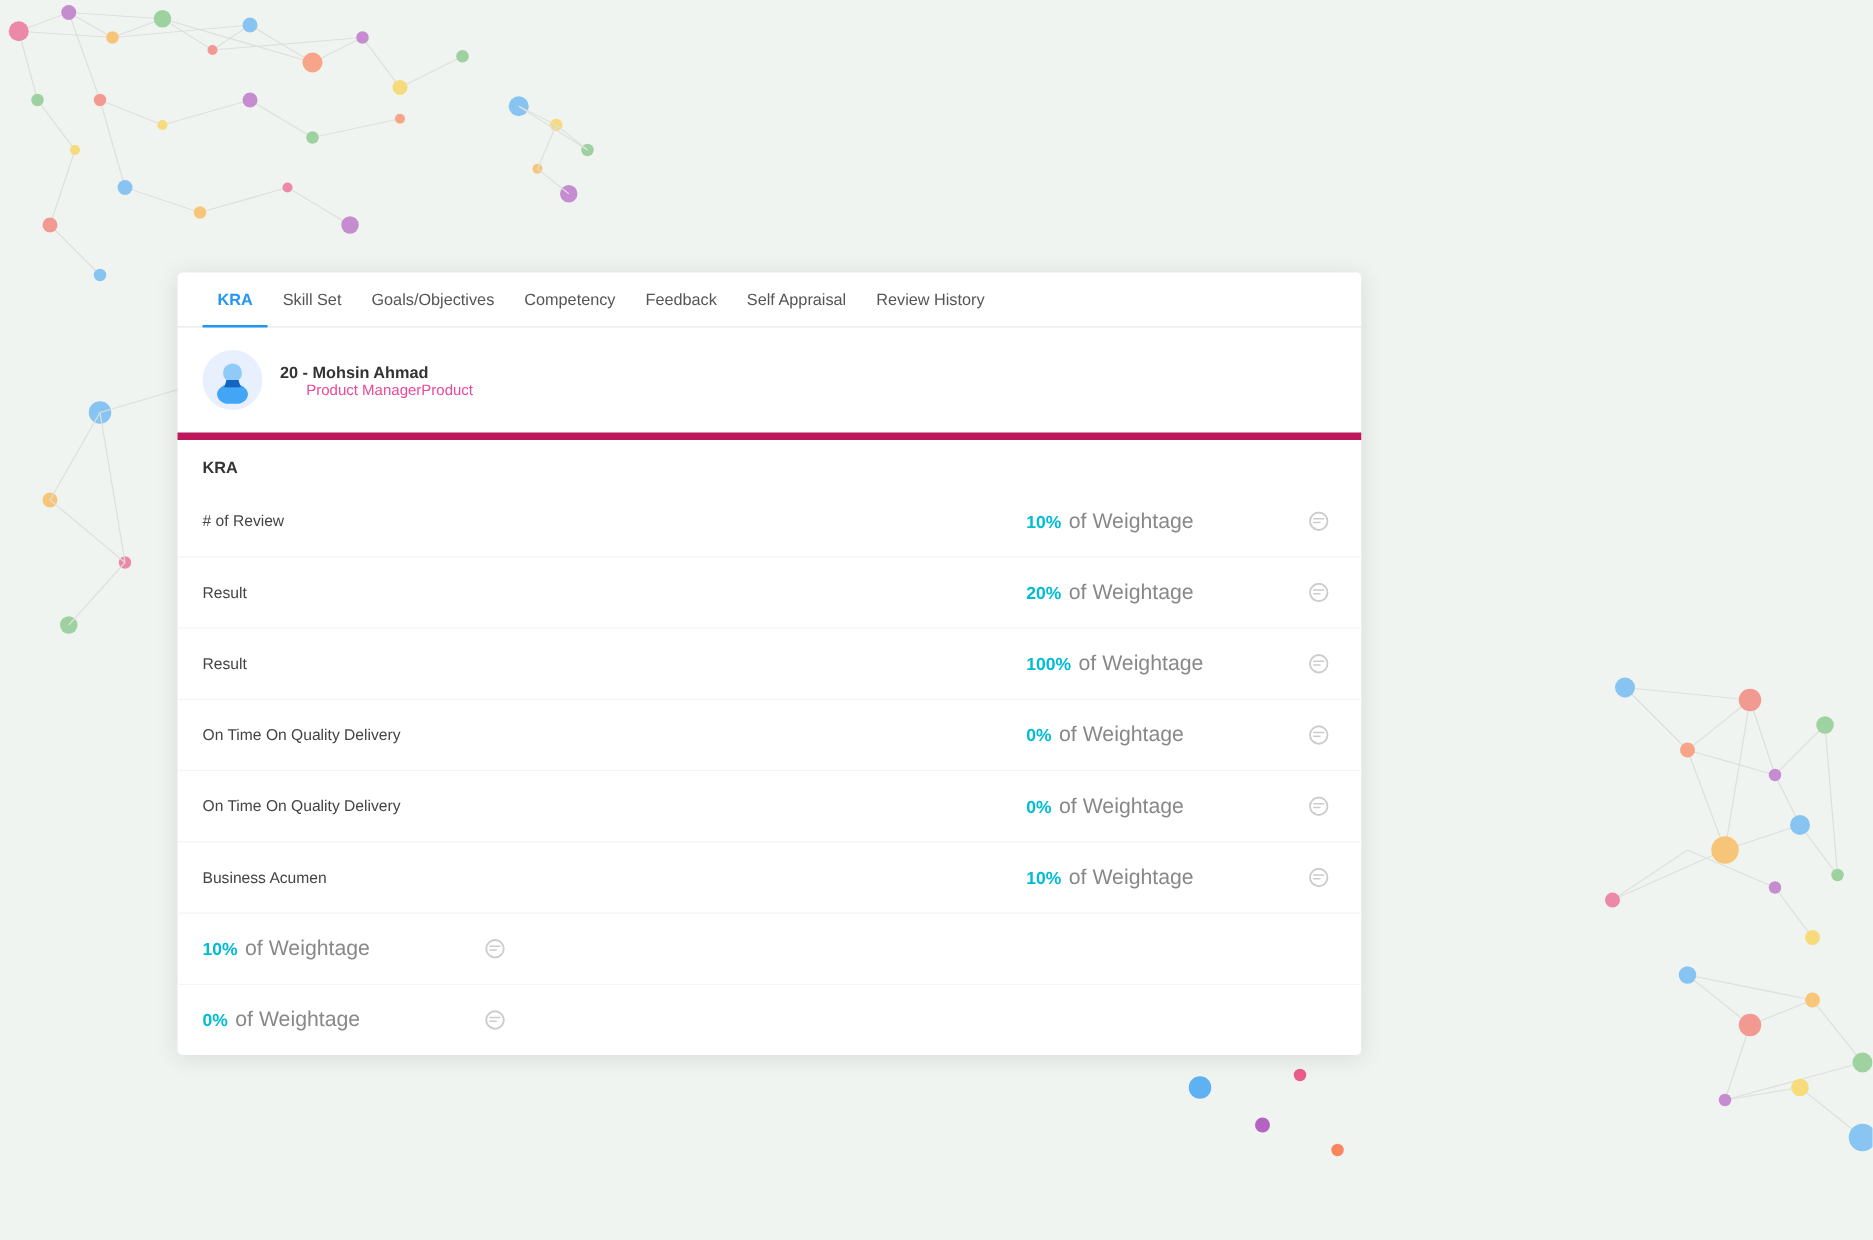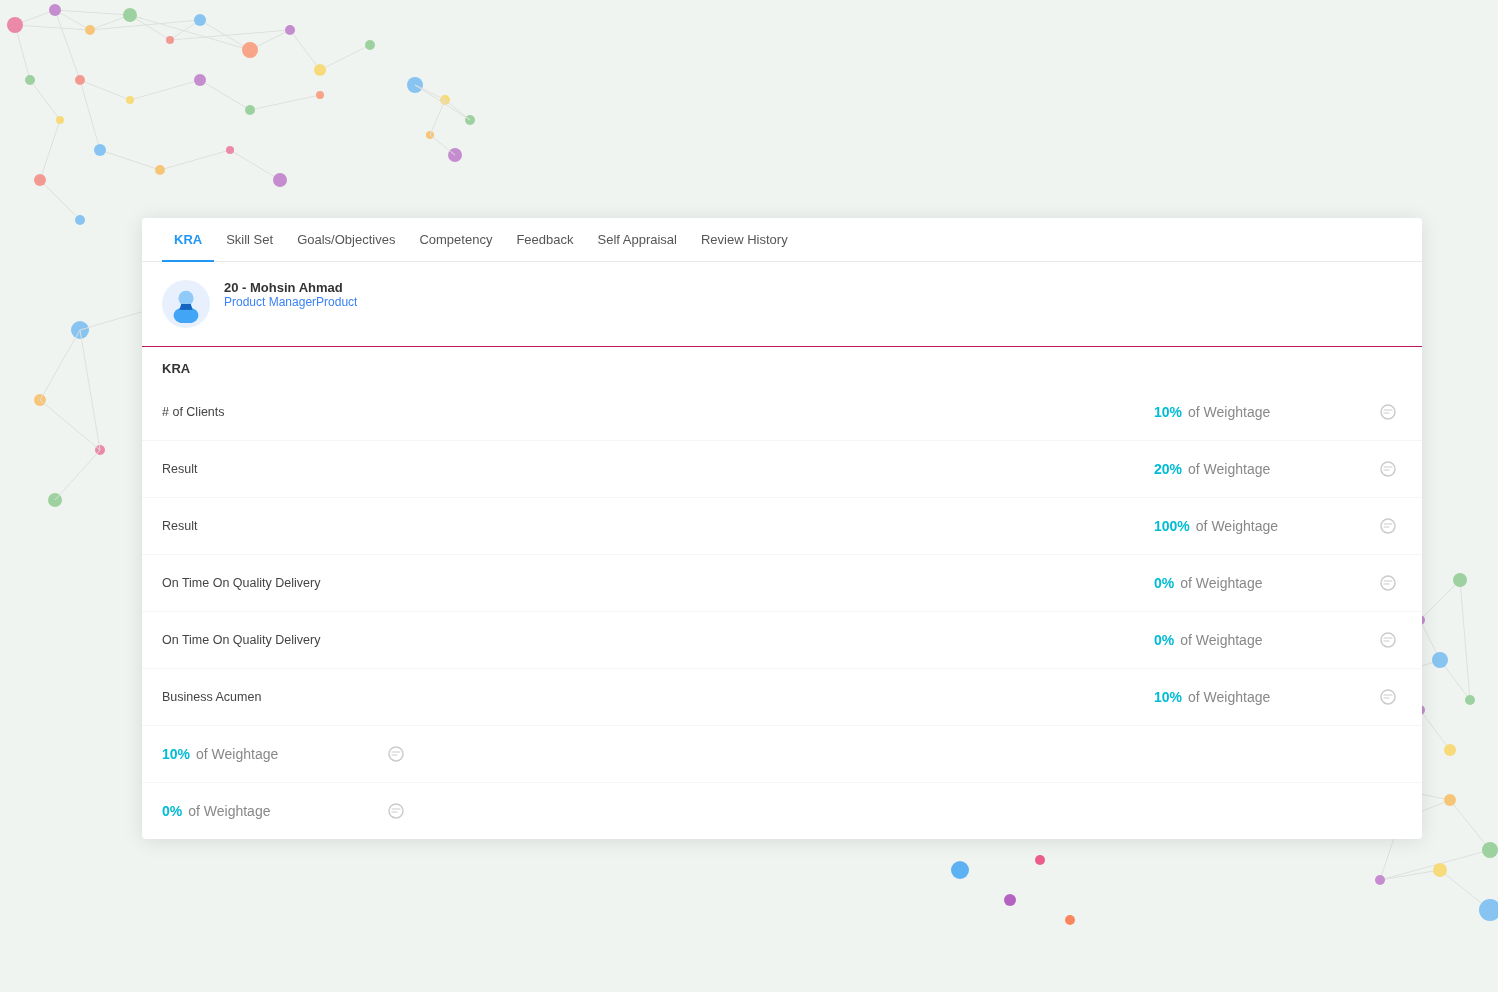--- a/index.html
+++ b/index.html
@@ -19,21 +19,21 @@
       width: 100%; height: 100%;
       pointer-events: none;
       z-index: 0;
     }
 
     
     .card {
       position: absolute;
       top: 218px;
       left: 142px;
-      width: 1280px;
+      width: 947px;
       background: #fff;
       border-radius: 4px;
       box-shadow: 0 2px 20px rgba(0,0,0,0.1);
       z-index: 10;
     }
 
     
     .tabs {
       display: flex;
       align-items: center;
@@ -58,23 +58,23 @@
       bottom: -1px;
       left: 0;
       right: 0;
       height: 2px;
       background: #2196F3;
     }
 
     
     .profile-section {
       display: flex;
-      align-items: flex-start;
+      align-items: center;
       padding: 18px 20px;
-      border-bottom: 1px solid #be185d;
+      border-bottom: 6px solid #be185d;
     }
     .avatar {
       width: 48px;
       height: 48px;
       border-radius: 50%;
       background: #e8f0fe;
       display: flex;
       align-items: center;
       justify-content: center;
       margin-right: 14px;
@@ -86,21 +86,22 @@
       height: 38px;
     }
     .profile-info {}
     .profile-name {
       font-size: 13px;
       font-weight: 600;
       color: #333;
     }
     .profile-title {
       font-size: 12px;
-      color: #3b82f6;
+      color: #ec4899;
+      margin-left: 21px;
     }
 
     
     .section-heading {
       padding: 14px 20px 8px;
       font-size: 13px;
       font-weight: 600;
       color: #333;
     }
 
@@ -124,21 +125,21 @@
       align-items: center;
       width: 220px;
     }
     .weight-number {
       font-size: 14px;
       font-weight: 700;
       color: #00BCD4;
       margin-right: 6px;
     }
     .weight-text {
-      font-size: 14px;
+      font-size: 17px;
       color: #888;
     }
     .comment-icon {
       width: 28px;
       height: 28px;
       display: flex;
       align-items: center;
       justify-content: center;
       color: #bbb;
       cursor: pointer;
@@ -312,21 +313,21 @@
     <div class="profile-info">
       <div class="profile-name">20 - Mohsin Ahmad</div>
       <div class="profile-title">Product ManagerProduct</div>
     </div>
   </div>
 
   <div class="section-heading">KRA</div>
 
   <div id="kra-rows">
       <div class="kra-row">
-      <span class="kra-label"># of Clients</span>
+      <span class="kra-label"># of Review</span>
       <div class="kra-weight">
         <span class="weight-number">10%</span>
         <span class="weight-text">of Weightage</span>
       </div>
       <div class="comment-icon">
         <svg width="16" height="16" viewBox="0 0 16 16" fill="none" xmlns="http://www.w3.org/2000/svg">
           <circle cx="8" cy="8" r="7" stroke="#ccc" stroke-width="1.5" fill="none"></circle>
           <path d="M4 6h8M4 9h5" stroke="#ccc" stroke-width="1.2" stroke-linecap="round"></path>
           <path d="M6 13l-2 2V13" fill="#ccc"></path>
         </svg>

